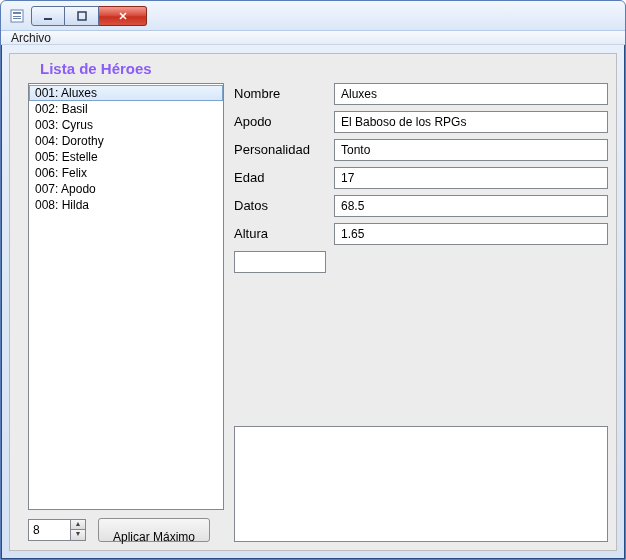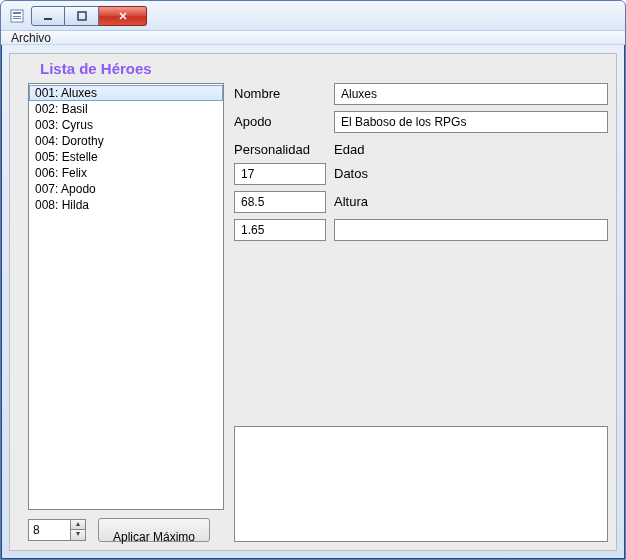--- a/index.html
+++ b/index.html
@@ -156,20 +156,21 @@
         </div>
       </div>
 
       <div class="rightcol">
         <div class="formgrid">
           <div class="flabel">Nombre</div>
           <input class="finput" value="Aluxes" style="">
           <div class="flabel">Apodo</div>
           <input class="finput" value="El Baboso de los RPGs" style="">
           <div class="flabel">Personalidad</div>
+          <input class="finput" value="Tonto" style="">
           <div class="flabel">Edad</div>
           <input class="finput" value="17" style="">
           <div class="flabel">Datos</div>
           <input class="finput" value="68.5" style="">
           <div class="flabel">Altura</div>
           <input class="finput" value="1.65" style="">
           <input class="finput" value="" style="">
         </div>
         <textarea class="descbox" style=""></textarea>
       </div>

